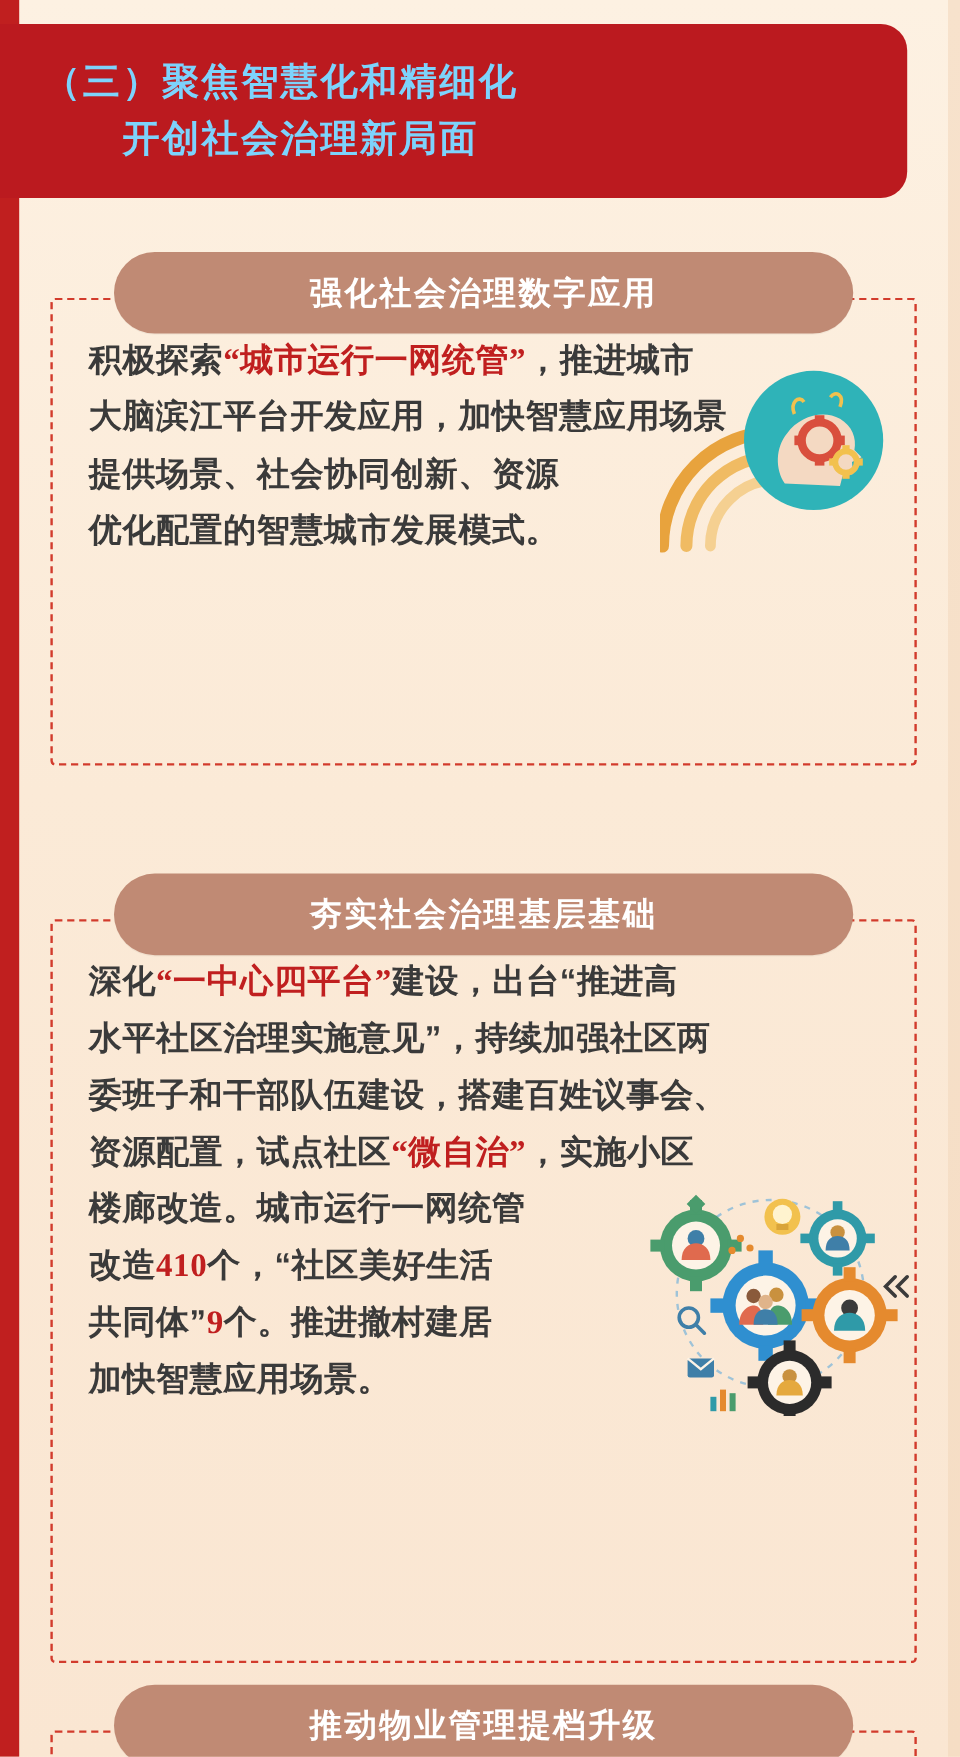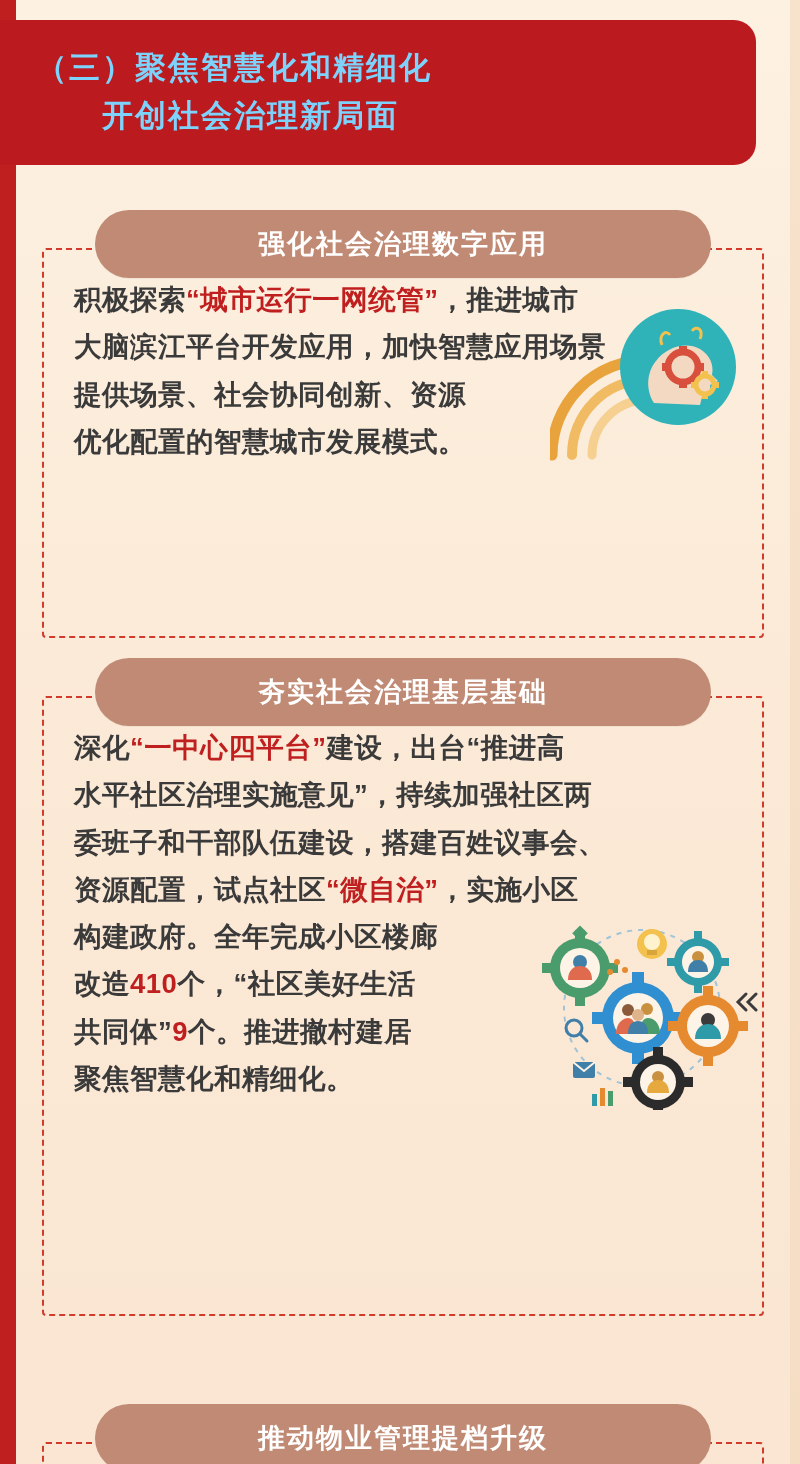--- a/index.html
+++ b/index.html
@@ -106,27 +106,27 @@
     position: relative;
     z-index: 2;
     padding: 66px 18px 26px 32px;
     font-size: 27.5px;
     line-height: 1.72;
     color: #3a3a3a;
     font-weight: bold;
     letter-spacing: 0.5px;
     text-align: justify;
   }
-  .body-text .hl { color: #c01f1f; }
+  .body-text .hl { color: #c01f1f; font-family: Liberation Serif, serif; }
 
   .s1 { top: 210px; }
   .s1 .dashed-box { height: 390px; }
   .s1 .body-text { padding-right: 20px; }
 
-  .s2 { top: 658px; }
+  .s2 { top: 728px; }
   .s2 .dashed-box { height: 620px; }
 
   .s3 { top: 1404px; }
   .s3 .dashed-box { height: 200px; }
 
   
   .tl { display: block; }
   .tl.narrow { width: 480px; }
   .tl.narrow2 { width: 460px; }
 
@@ -207,24 +207,24 @@
   </div>
 
   <div class="section s2">
     <div class="dashed-box"></div>
     <div class="pill">夯实社会治理基层基础</div>
     <div class="body-text">
       <span class="tl">深化<span class="hl">“一中心四平台”</span>建设，出台“推进高</span>
       <span class="tl">水平社区治理实施意见”，持续加强社区两</span>
       <span class="tl">委班子和干部队伍建设，搭建百姓议事会、</span>
       <span class="tl">资源配置，试点社区<span class="hl">“微自治”</span>，实施小区</span>
-      <span class="tl narrow2">构建政府。全年完成小区楼廊</span>
+      <span class="tl narrow2">楼廊改造。城市运行一网统管</span>
       <span class="tl narrow2">改造<span class="hl">410</span>个，“社区美好生活</span>
       <span class="tl narrow2">共同体”<span class="hl">9</span>个。推进撤村建居</span>
-      <span class="tl narrow2">聚焦智慧化和精细化。</span>
+      <span class="tl narrow2">加快智慧应用场景。</span>
     </div>
 
     <div class="art-gears">
       <svg viewBox="0 0 236 210" width="236" height="210">
 
         <circle cx="120" cy="108" r="78" fill="none" stroke="#9fc3d8" stroke-width="2" stroke-dasharray="5 6"></circle>
 
         <g>
 
           <g transform="translate(58,68)">

